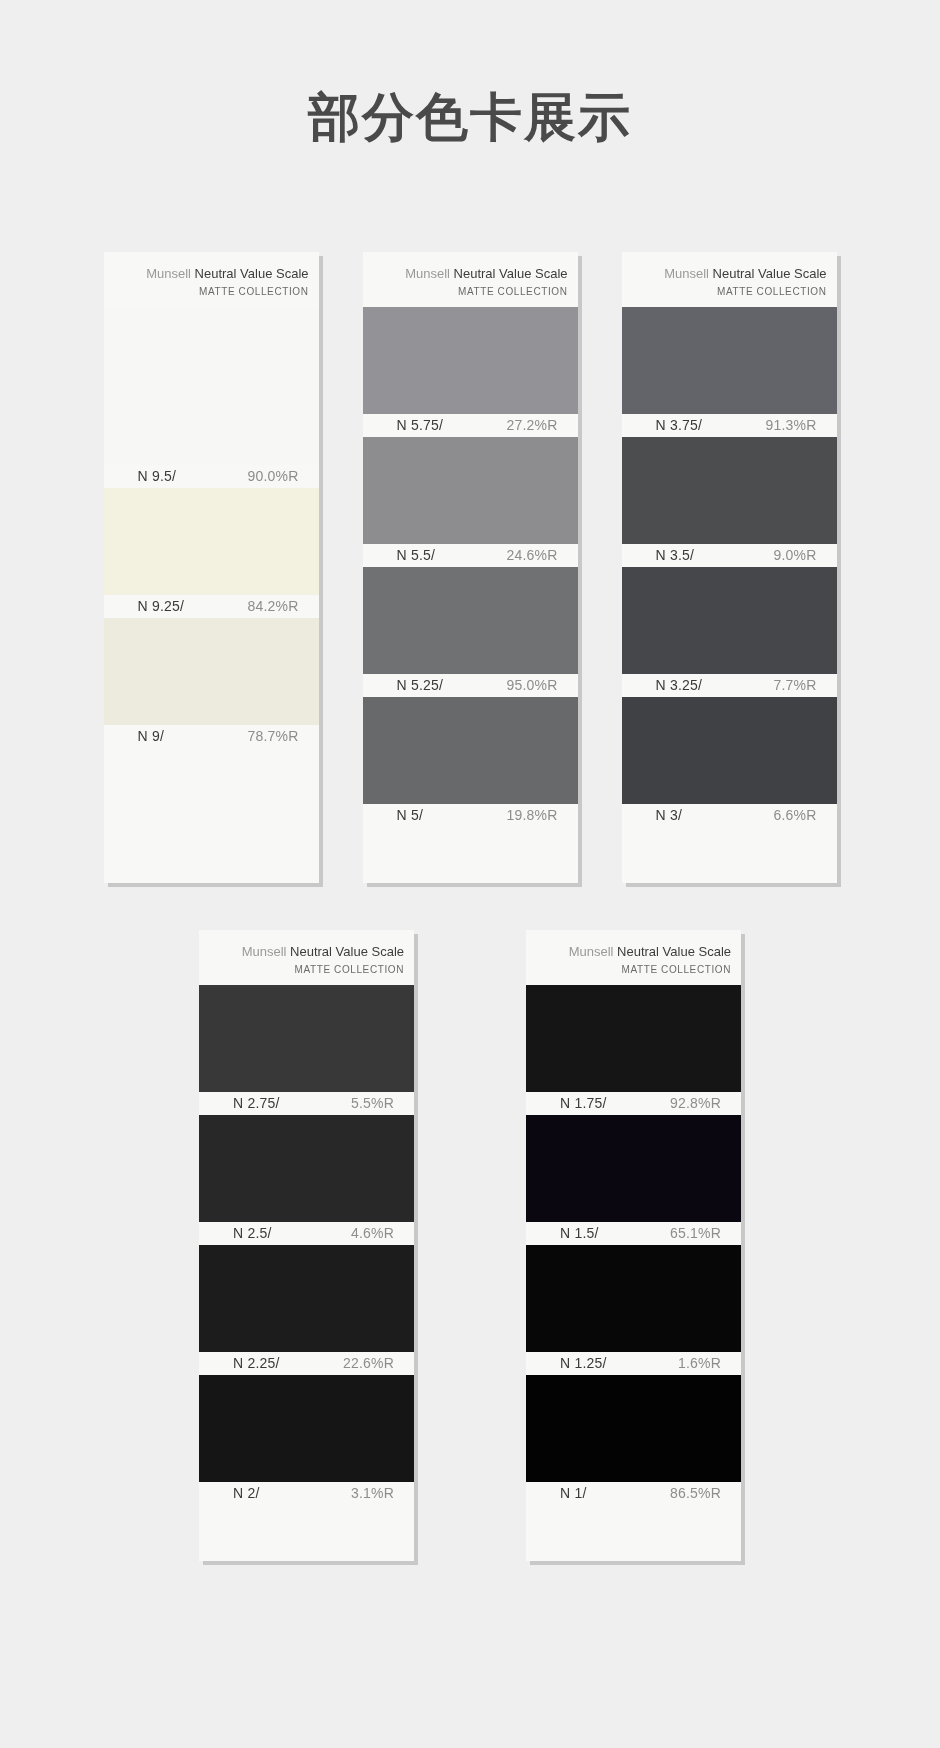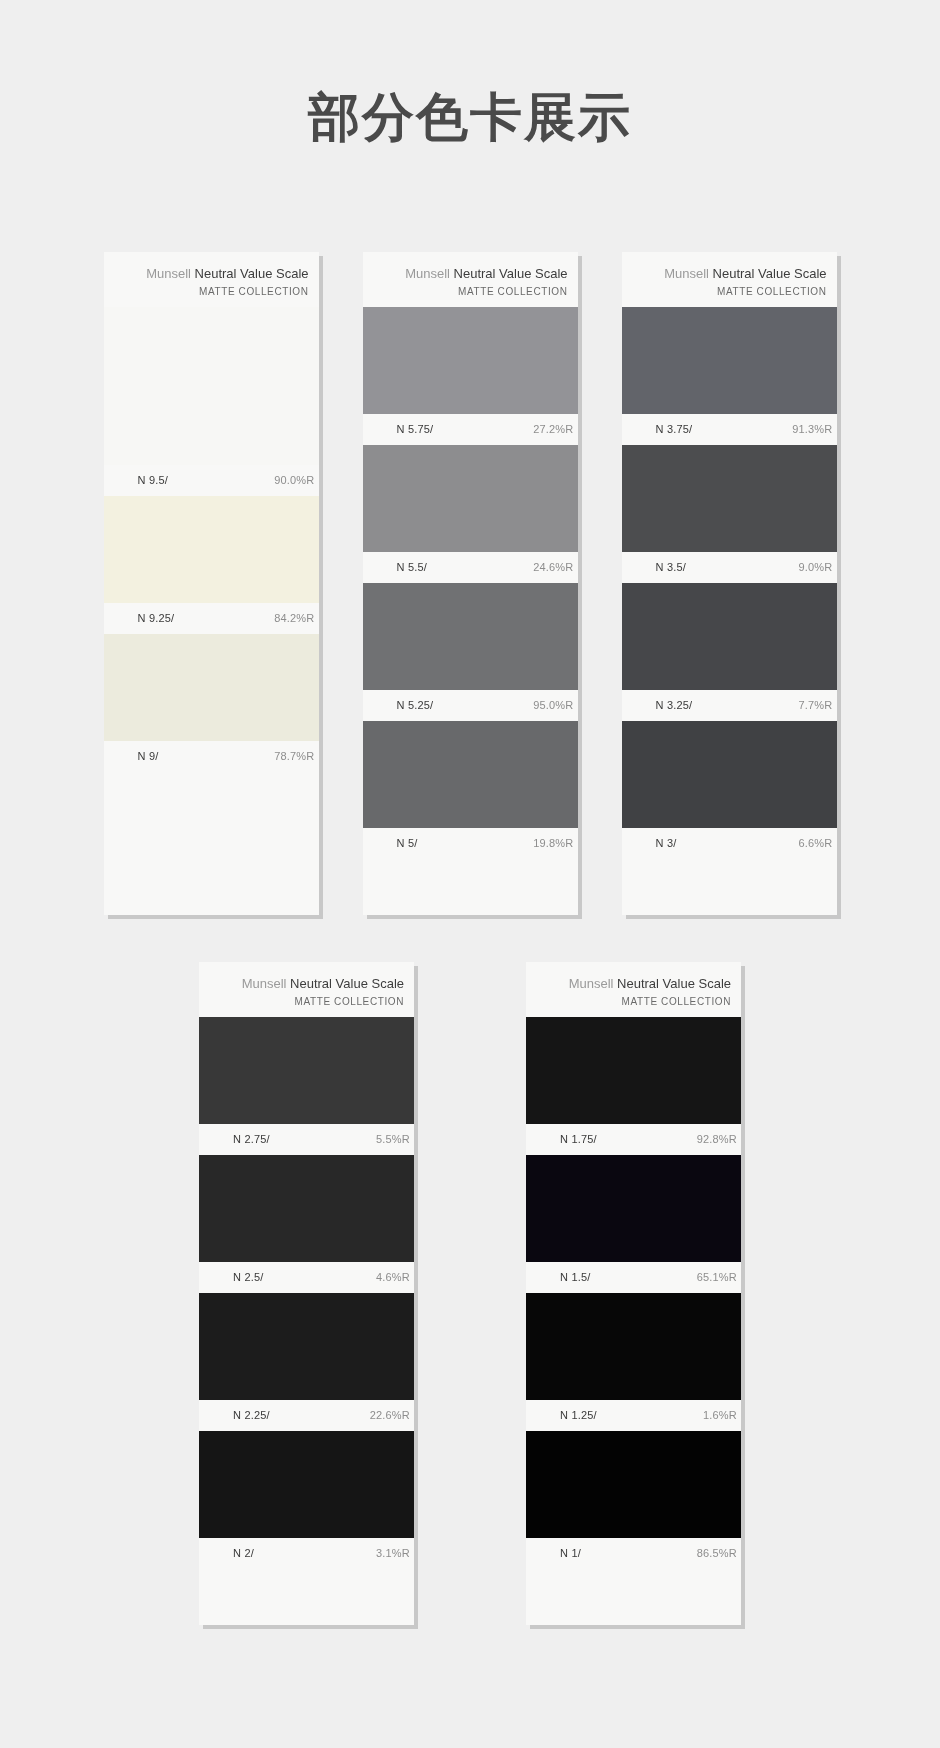--- a/index.html
+++ b/index.html
@@ -66,36 +66,36 @@
   }
 
   .swatch {
     width: 100%;
     height: 107px;
     display: block;
   }
   .swatch-tall { height: 158px; }
 
   .swatch-label {
-    height: 31px;
+    height: 23px;
     background: #f8f8f7;
     display: flex;
     align-items: center;
-    font-size: 11px;
+    font-size: 14px;
     position: relative;
   }
   .swatch-label .code {
     position: absolute;
     left: 34px;
     color: #3a3a3a;
     letter-spacing: 0.2px;
   }
   .swatch-label .refl {
     position: absolute;
-    right: 4px;
+    right: 20px;
     color: #8d8d8d;
     letter-spacing: 0.2px;
   }
 
   .card-footer {
     height: 56px;
     background: #f8f8f7;
   }
   .card-footer-tall { height: 56px; }
 </style>

